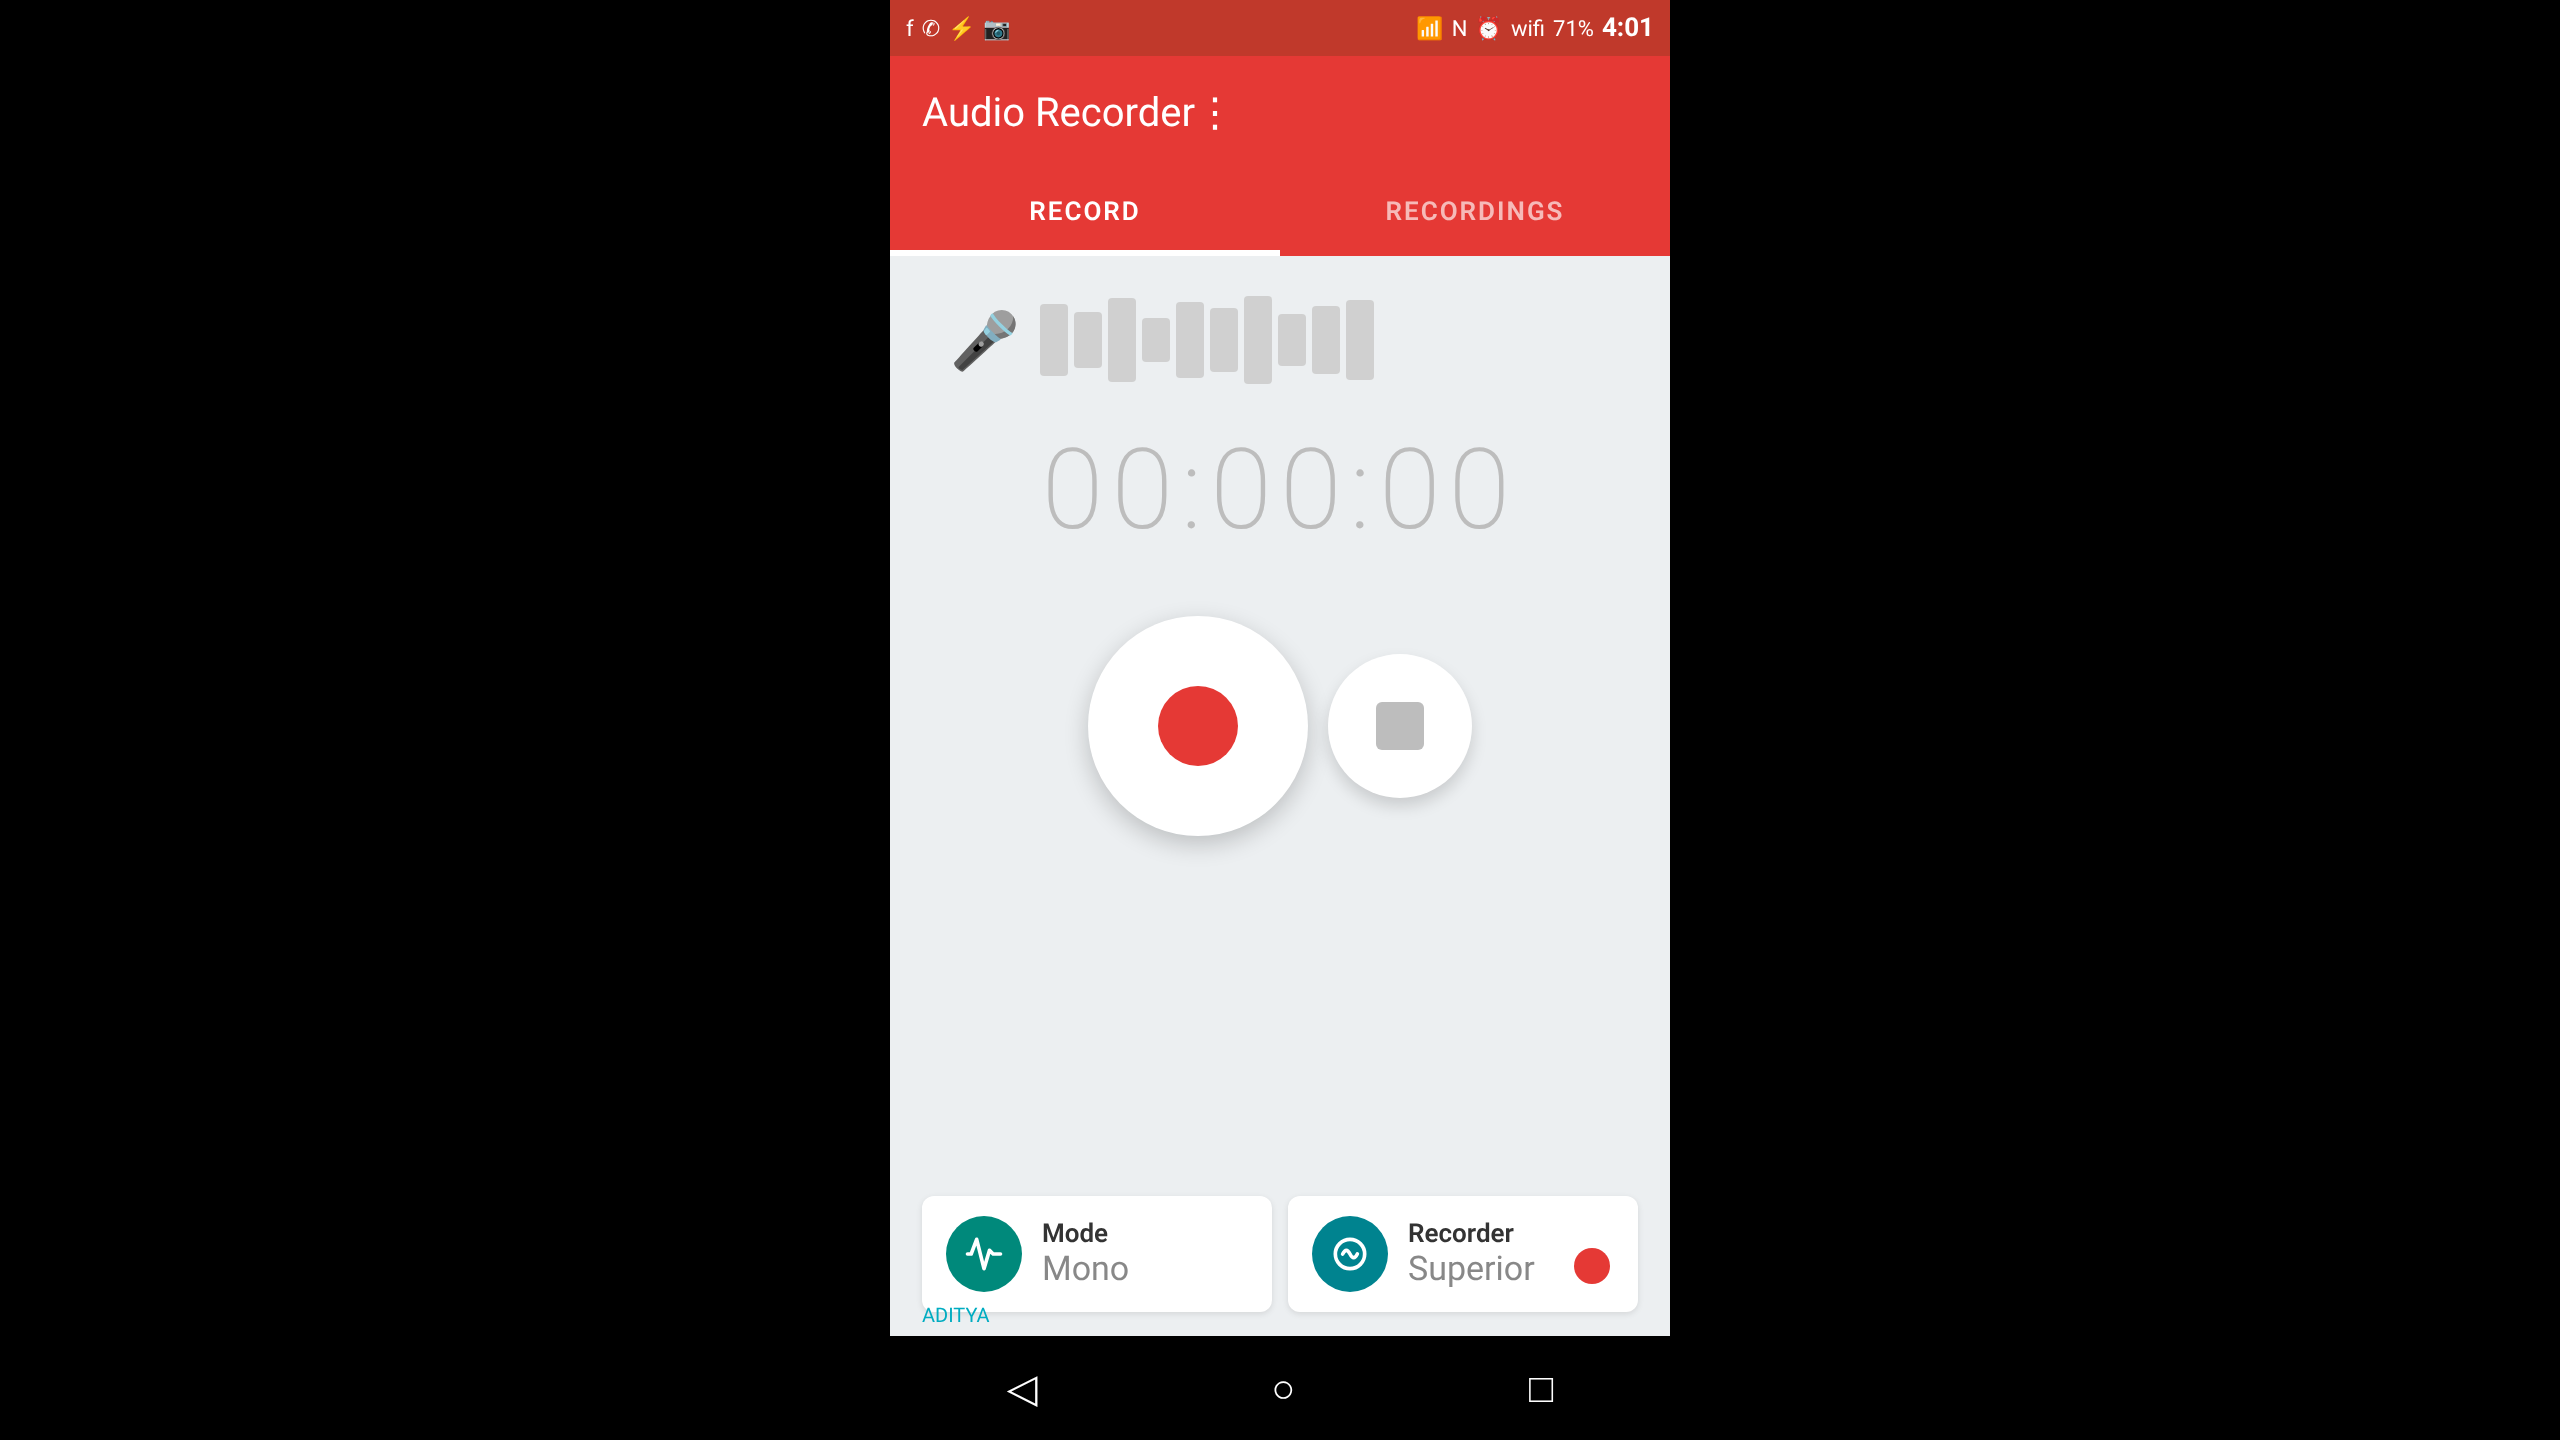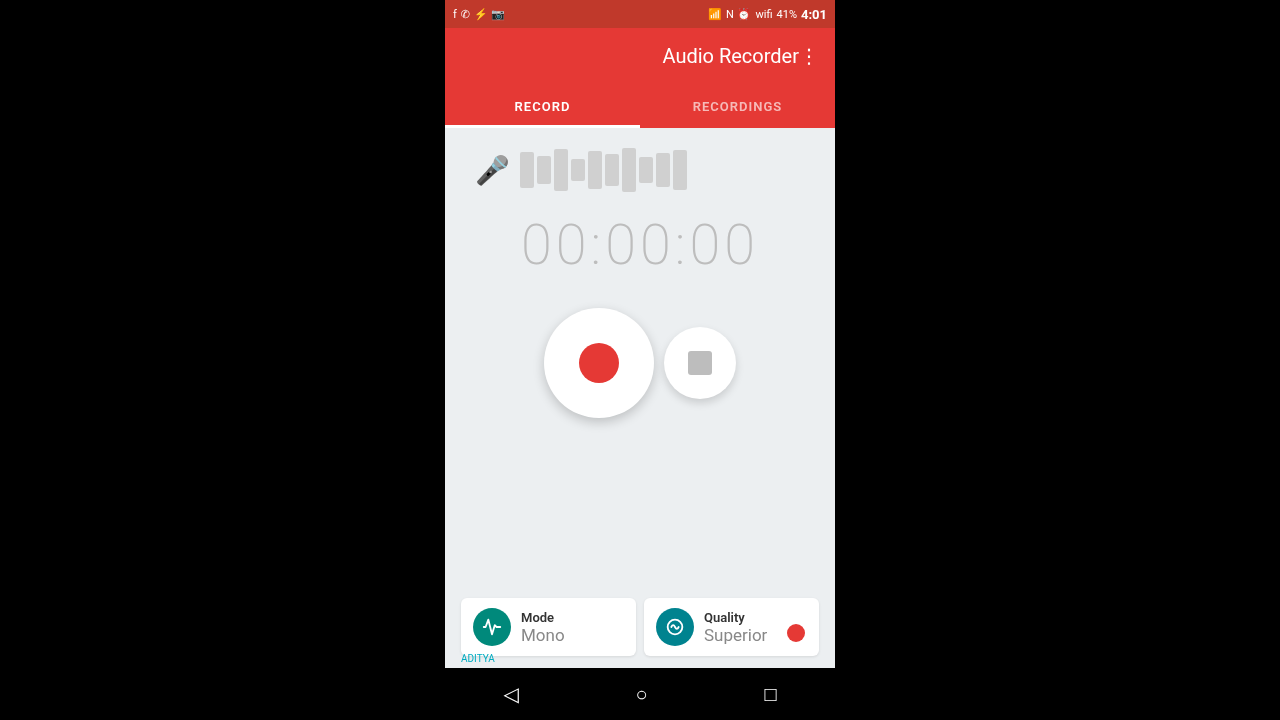--- a/index.html
+++ b/index.html
@@ -51,21 +51,21 @@
       font-size: 13px;
       font-weight: bold;
       color: #fff;
     }
     
     .app-bar {
       background: #e53935;
       height: 56px;
       display: flex;
       align-items: center;
-      justify-content: flex-end;
+      justify-content: flex-start;
       padding: 0 16px;
       flex-shrink: 0;
     }
     .app-title {
       color: #fff;
       font-size: 20px;
       font-weight: 400;
     }
     .menu-icon {
       color: #fff;
@@ -284,21 +284,21 @@
       <span class="status-icon">f</span>
       <span class="status-icon">✆</span>
       <span class="status-icon">⚡</span>
       <span class="status-icon">📷</span>
     </div>
     <div class="status-bar-right">
       <span class="status-icon">📶</span>
       <span class="status-icon">N</span>
       <span class="status-icon">⏰</span>
       <span class="status-icon">wifi</span>
-      <span class="status-icon">41%</span>
+      <span class="status-icon">71%</span>
       <span class="status-time">4:01</span>
     </div>
   </div>
 
   <div class="app-bar">
     <span class="app-title">Audio Recorder</span>
     <span class="menu-icon">⋮</span>
   </div>
 
   <div class="tabs">
@@ -353,21 +353,21 @@
         </div>
       </div>
       <div class="settings-card" style="position:relative">
         <div class="settings-card-icon quality">
           <svg width="22" height="22" viewBox="0 0 24 24">
             <circle cx="12" cy="12" r="8" stroke="#fff" stroke-width="2" fill="none"></circle>
             <path d="M8 12 Q10 8 12 12 Q14 16 16 12" stroke="#fff" stroke-width="2" fill="none" stroke-linecap="round"></path>
           </svg>
         </div>
         <div class="settings-card-text">
-          <span class="settings-card-label">Quality</span>
+          <span class="settings-card-label">Recorder</span>
           <span class="settings-card-value">Superior</span>
         </div>
         <div class="red-dot"></div>
       </div>
     </div>
 
     <div class="attribution">ADITYA</div>
   </div>
 
   <div class="nav-bar">

